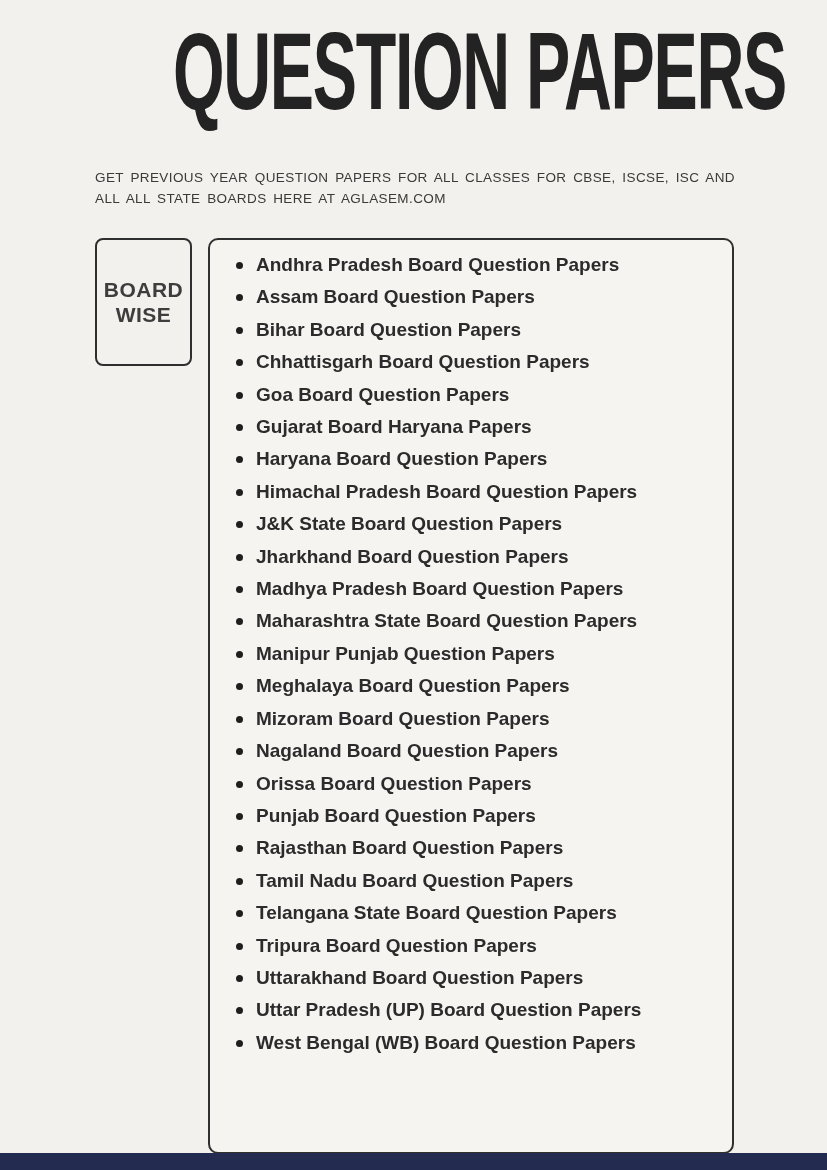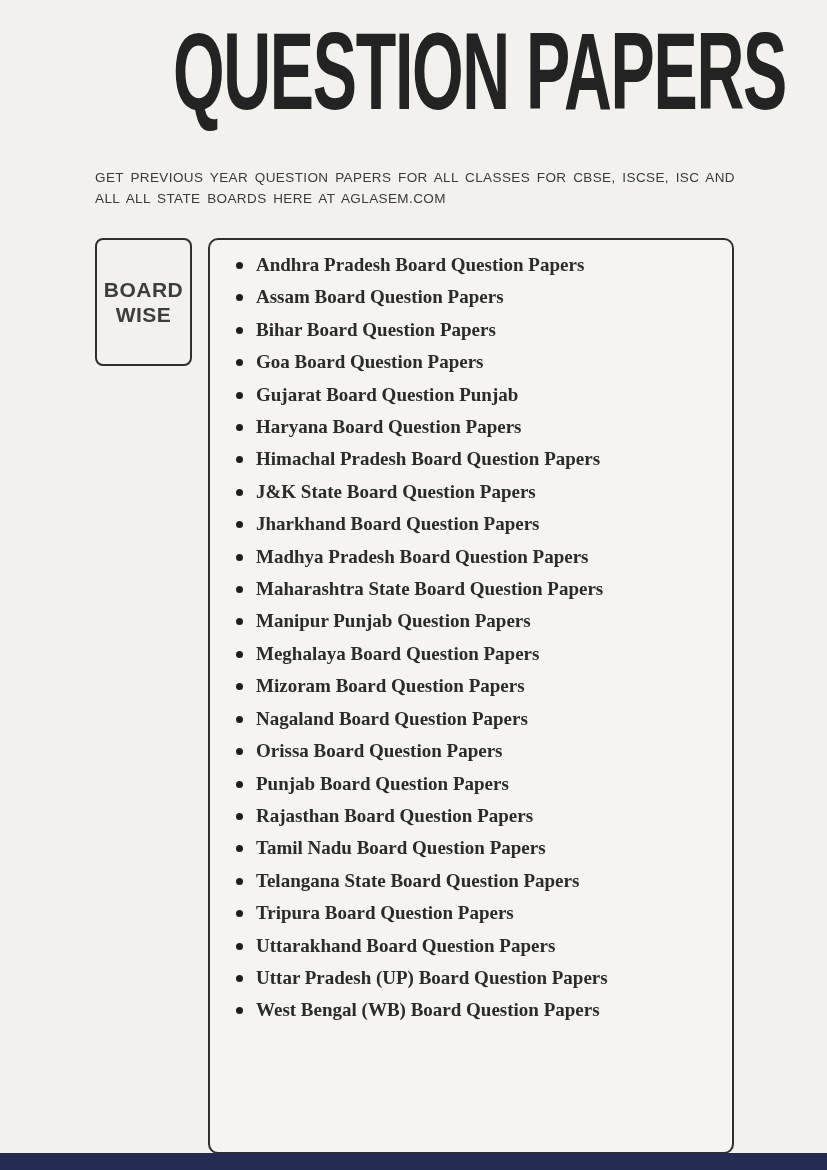--- a/index.html
+++ b/index.html
@@ -68,21 +68,20 @@
   }
   .list-panel {
     position: absolute;
     left: 208px;
     top: 238px;
     width: 526px;
     height: 916px;
     border: 2px solid #2f2f2f;
     border-radius: 10px;
     background: #f5f4f1;
-    font-family: Liberation Serif, serif;
   }
   .board-list {
     list-style: none;
     padding: 9px 10px 0 46px;
   }
   .board-list li {
     position: relative;
     font-size: 19px;
     font-weight: bold;
     color: #2b2b2b;
@@ -123,22 +122,23 @@
   <div class="board-box">
     <span>BOARD</span>
     <span>WISE</span>
   </div>
 
   <div class="list-panel">
     <ul class="board-list">
         <li>Andhra Pradesh Board Question Papers</li>
         <li>Assam Board Question Papers</li>
         <li>Bihar Board Question Papers</li>
+        <li>Chhattisgarh Board Question Papers</li>
         <li>Goa Board Question Papers</li>
-        <li>Gujarat Board Question Punjab</li>
+        <li>Gujarat Board Haryana Papers</li>
         <li>Haryana Board Question Papers</li>
         <li>Himachal Pradesh Board Question Papers</li>
         <li>J&amp;K State Board Question Papers</li>
         <li>Jharkhand Board Question Papers</li>
         <li>Madhya Pradesh Board Question Papers</li>
         <li>Maharashtra State Board Question Papers</li>
         <li>Manipur Punjab Question Papers</li>
         <li>Meghalaya Board Question Papers</li>
         <li>Mizoram Board Question Papers</li>
         <li>Nagaland Board Question Papers</li>

